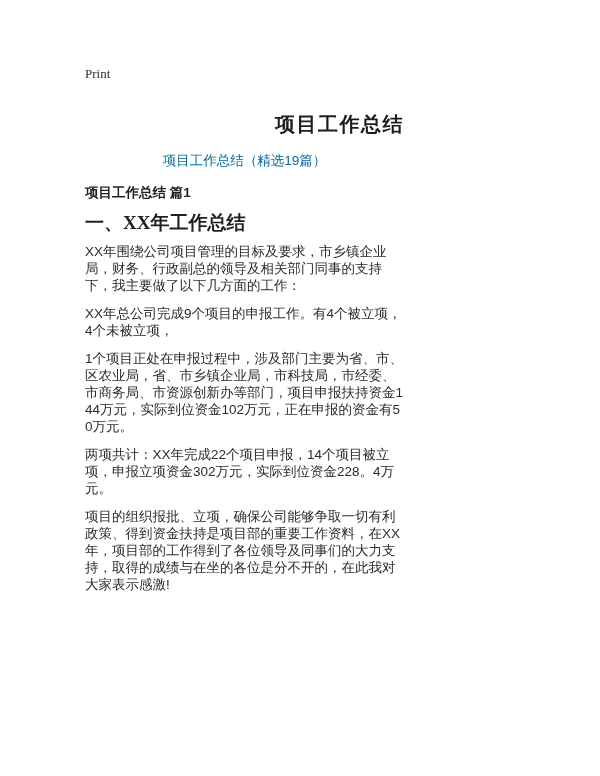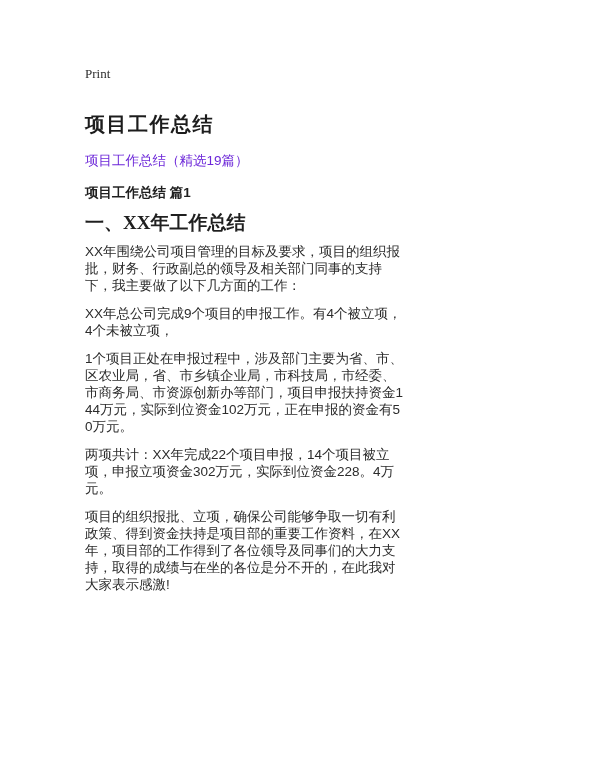--- a/index.html
+++ b/index.html
@@ -23,32 +23,33 @@
       color: #2e2e2e;
       margin: 0 0 16px 0;
       display: inline-block;
       text-decoration: none;
       cursor: pointer;
     }
     .print-row { margin: 0 0 14px 0; }
     .doc-title {
       font-size: 20px;
       font-weight: bold;
-      text-align: left;
+      text-align: right;
       color: #1c1c1c;
       letter-spacing: 1.5px;
       margin: 0 0 16px 0;
       line-height: 24px;
     }
     .doc-subtitle {
       font-size: 13.5px;
       font-weight: normal;
-      color: #6d28d9;
+      color: #0369a1;
       margin: 0 0 15px 0;
       line-height: 17px;
+      text-align: center;
     }
     .section-heading {
       font-size: 13.5px;
       font-weight: bold;
       color: #1f1f1f;
       margin: 0 0 13px 0;
       line-height: 17px;
     }
     .sub-heading {
       font-size: 19px;
@@ -77,19 +78,19 @@
   </div>
 
   <h1 class="doc-title">项目工作总结</h1>
 
   <div class="doc-subtitle">项目工作总结（精选19篇）</div>
 
   <h2 class="section-heading">项目工作总结 篇1</h2>
 
   <h3 class="sub-heading">一、XX年工作总结</h3>
 
-  <p class="body-para">XX年围绕公司项目管理的目标及要求，项目的组织报批，财务、行政副总的领导及相关部门同事的支持下，我主要做了以下几方面的工作：</p>
+  <p class="body-para">XX年围绕公司项目管理的目标及要求，市乡镇企业局，财务、行政副总的领导及相关部门同事的支持下，我主要做了以下几方面的工作：</p>
   <p class="body-para">XX年总公司完成9个项目的申报工作。有4个被立项，4个未被立项，</p>
   <p class="body-para">1个项目正处在申报过程中，涉及部门主要为省、市、区农业局，省、市乡镇企业局，市科技局，市经委、市商务局、市资源创新办等部门，项目申报扶持资金144万元，实际到位资金102万元，正在申报的资金有50万元。</p>
   <p class="body-para">两项共计：XX年完成22个项目申报，14个项目被立项，申报立项资金302万元，实际到位资金228。4万元。</p>
   <p class="body-para">项目的组织报批、立项，确保公司能够争取一切有利政策、得到资金扶持是项目部的重要工作资料，在XX年，项目部的工作得到了各位领导及同事们的大力支持，取得的成绩与在坐的各位是分不开的，在此我对大家表示感激!</p>
 
 </div>
 
 </body></html>

